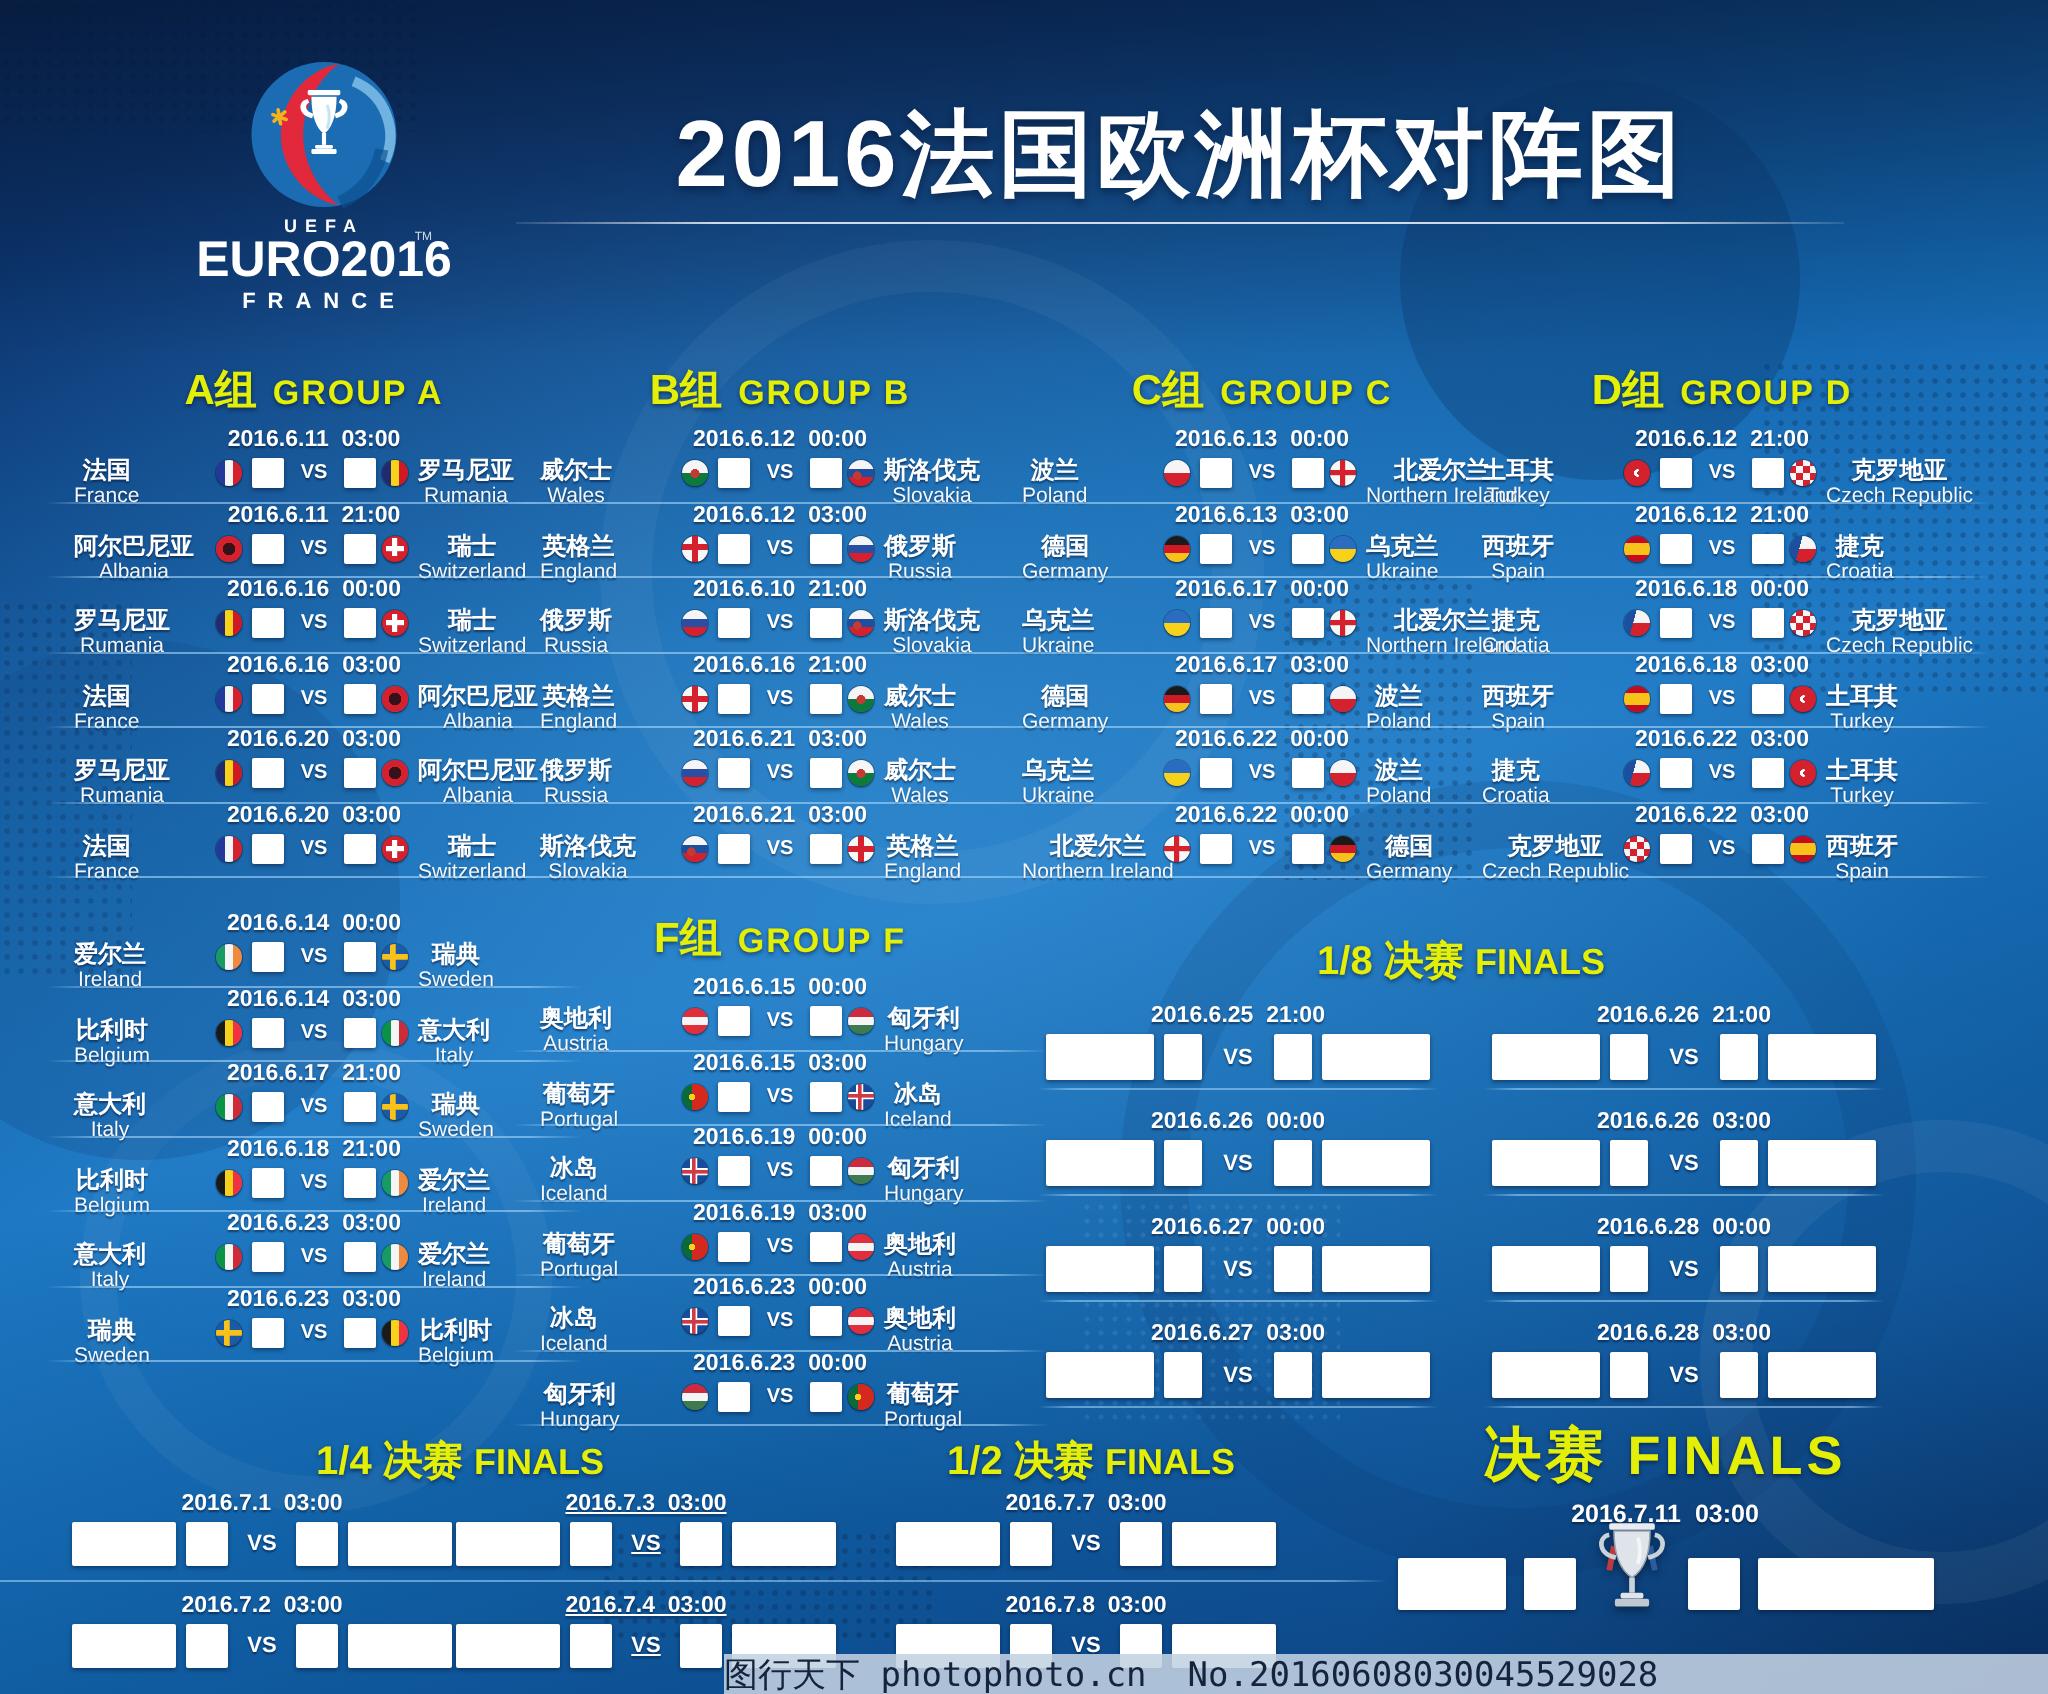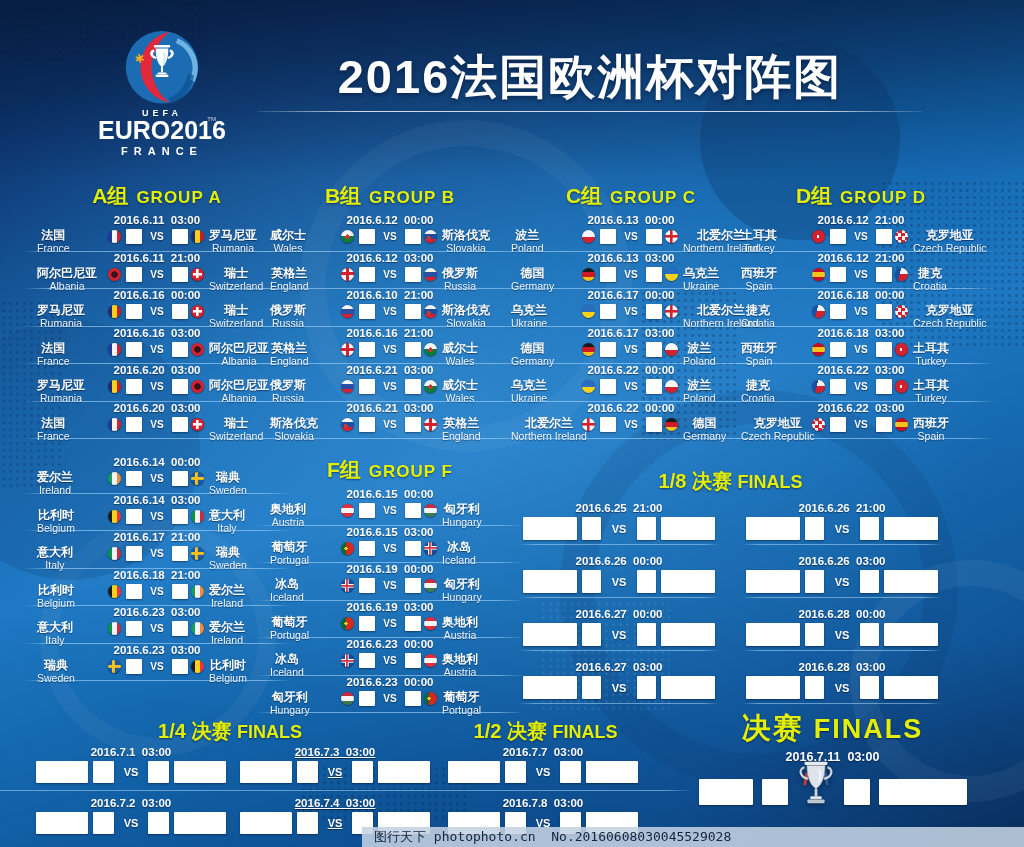--- a/index.html
+++ b/index.html
@@ -87,21 +87,21 @@
   .kcol{width:200px;}
   .r16 .ko{margin-bottom:10px;position:relative;}
   .r16 .kbox.long{width:54px;height:23px;}
   .r16 .kbox.small{width:19px;height:23px;}
   .ksep{height:1px;margin-top:4px;background:linear-gradient(90deg,rgba(150,205,245,0),rgba(165,215,250,.55) 8% 92%,rgba(150,205,245,0));}
   
   .qf{position:absolute;left:20px;top:718px;width:420px;}
   .sf{position:absolute;left:448px;top:718px;width:195px;}
   .qf .kohead,.sf .kohead{font-size:20px;height:26px;line-height:26px;}
   .qf .kohead .en,.sf .kohead .en{font-size:18px;}
-  .qf .kcols{gap:13px;margin-top:2px;}
+  .qf .kcols{gap:1px;margin-top:2px;}
   .qf .kcol{width:190px;margin-left:16px;}
   .qf .kcol + .kcol{margin-left:1px;text-decoration:underline;}
   .sf .kcol{width:190px;margin-top:2px;}
   .qf .ko,.sf .ko{margin-bottom:14px;}
   .qf .kbox.long,.sf .kbox.long{width:52px;height:22px;}
   .qf .kbox.small,.sf .kbox.small{width:21px;height:22px;}
   .qf .kvs,.sf .kvs{width:24px;}
   .bigsep{position:absolute;left:0;top:790px;width:694px;height:1px;
     background:linear-gradient(90deg,rgba(165,215,250,.55) 0 96%,rgba(150,205,245,0));}
   
@@ -113,21 +113,21 @@
   .final .kbox{height:26px;}
   .final .kbox.long-l{width:54px;}
   .final .kbox.small{width:26px;}
   .final .kbox.long-r{width:88px;}
   .trophy{margin-top:-16px;filter:drop-shadow(0 2px 2px rgba(0,10,30,.5));}
 
   
   .watermark{position:absolute;left:362px;right:0;bottom:0;height:20px;
     background:rgba(195,210,225,.88);display:flex;align-items:center;}
   .watermark span{font-family:"DejaVu Sans Mono","Liberation Mono",monospace;
-    font-size:13px;color:#16233d;white-space:pre;padding-left:12px;}
+    font-size:17px;color:#16233d;white-space:pre;padding-left:0;}
 
   
   .f-fr{background:linear-gradient(90deg,#23389b 34%,#f5f5f5 34% 66%,#d4212d 66%);}
   .f-ro{background:linear-gradient(90deg,#222a6e 34%,#f8d21a 34% 66%,#cf1a25 66%);}
   .f-al{background:radial-gradient(circle at 50% 50%,#35121a 0 34%,#d4212d 35%);}
   .f-ch{background:linear-gradient(#fff,#fff) 50% 50%/72% 20% no-repeat,
                linear-gradient(#fff,#fff) 50% 50%/20% 72% no-repeat,#d4212d;}
   .f-wal{background:radial-gradient(circle at 50% 52%,#c23a32 0 24%,rgba(0,0,0,0) 25%),
                linear-gradient(180deg,#f5f5f5 50%,#0b7a3b 50%);}
   .f-svk{background:radial-gradient(circle at 36% 60%,#c23a32 0 18%,rgba(0,0,0,0) 19%),

